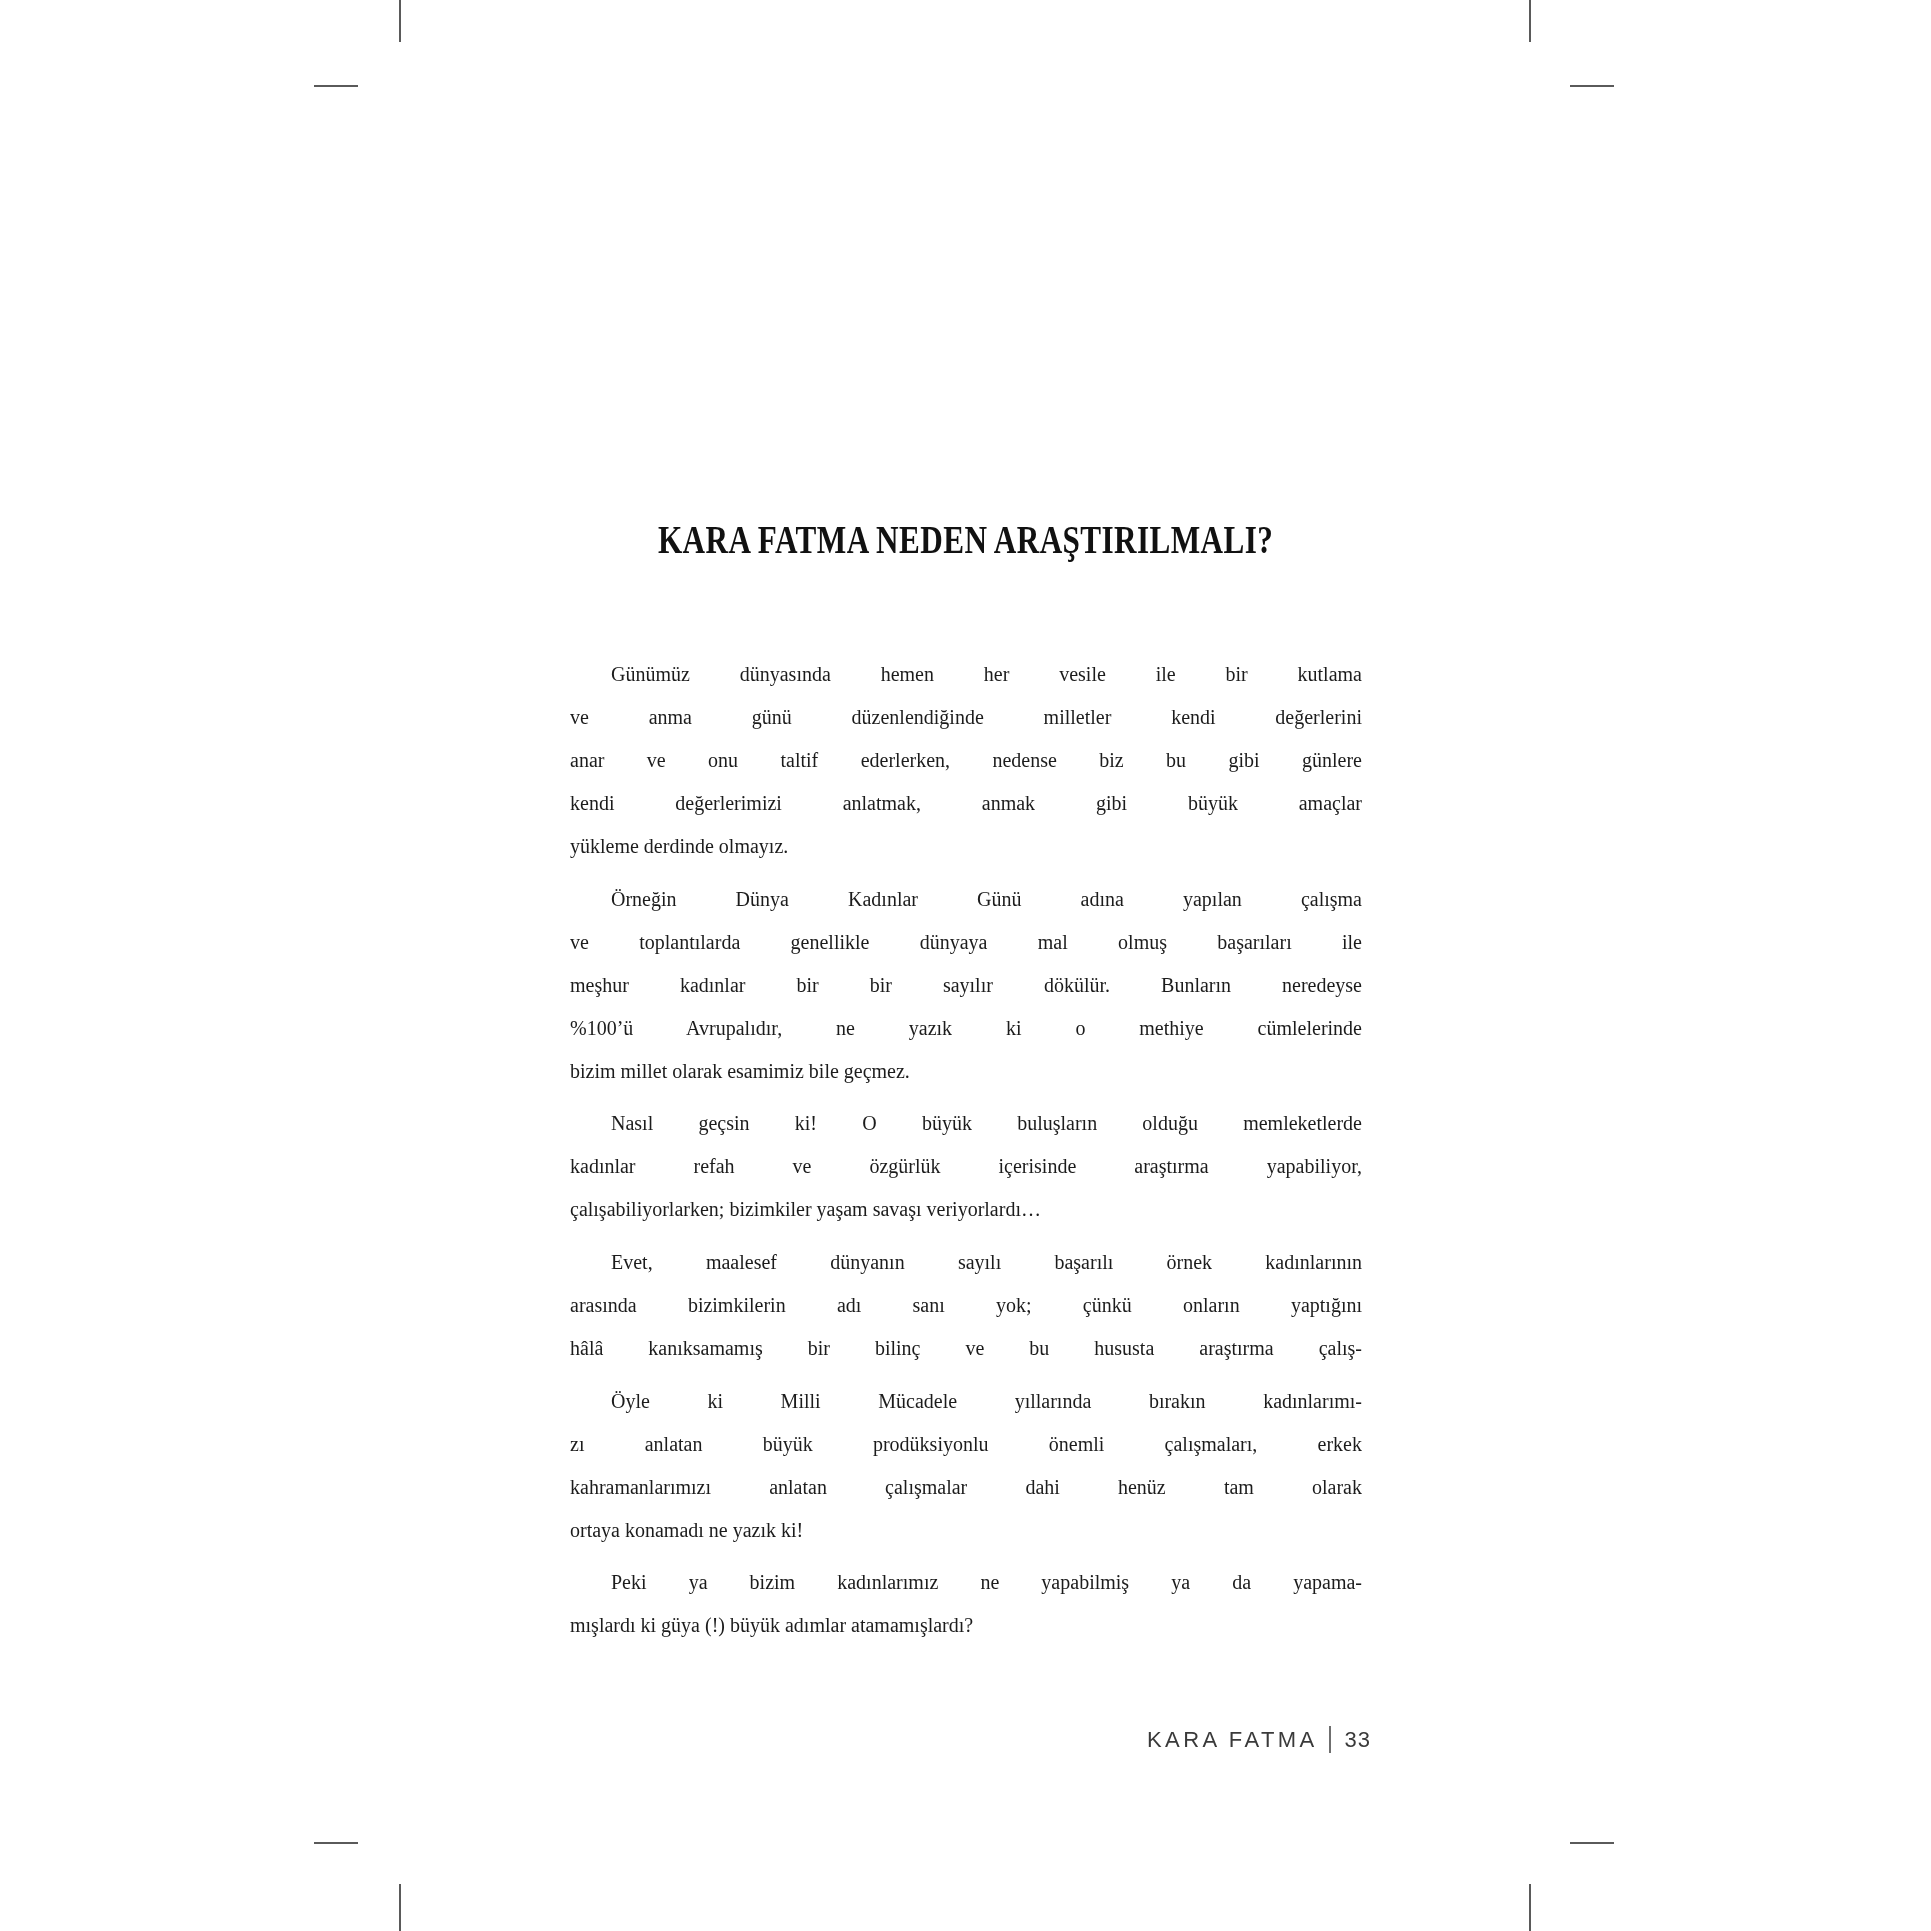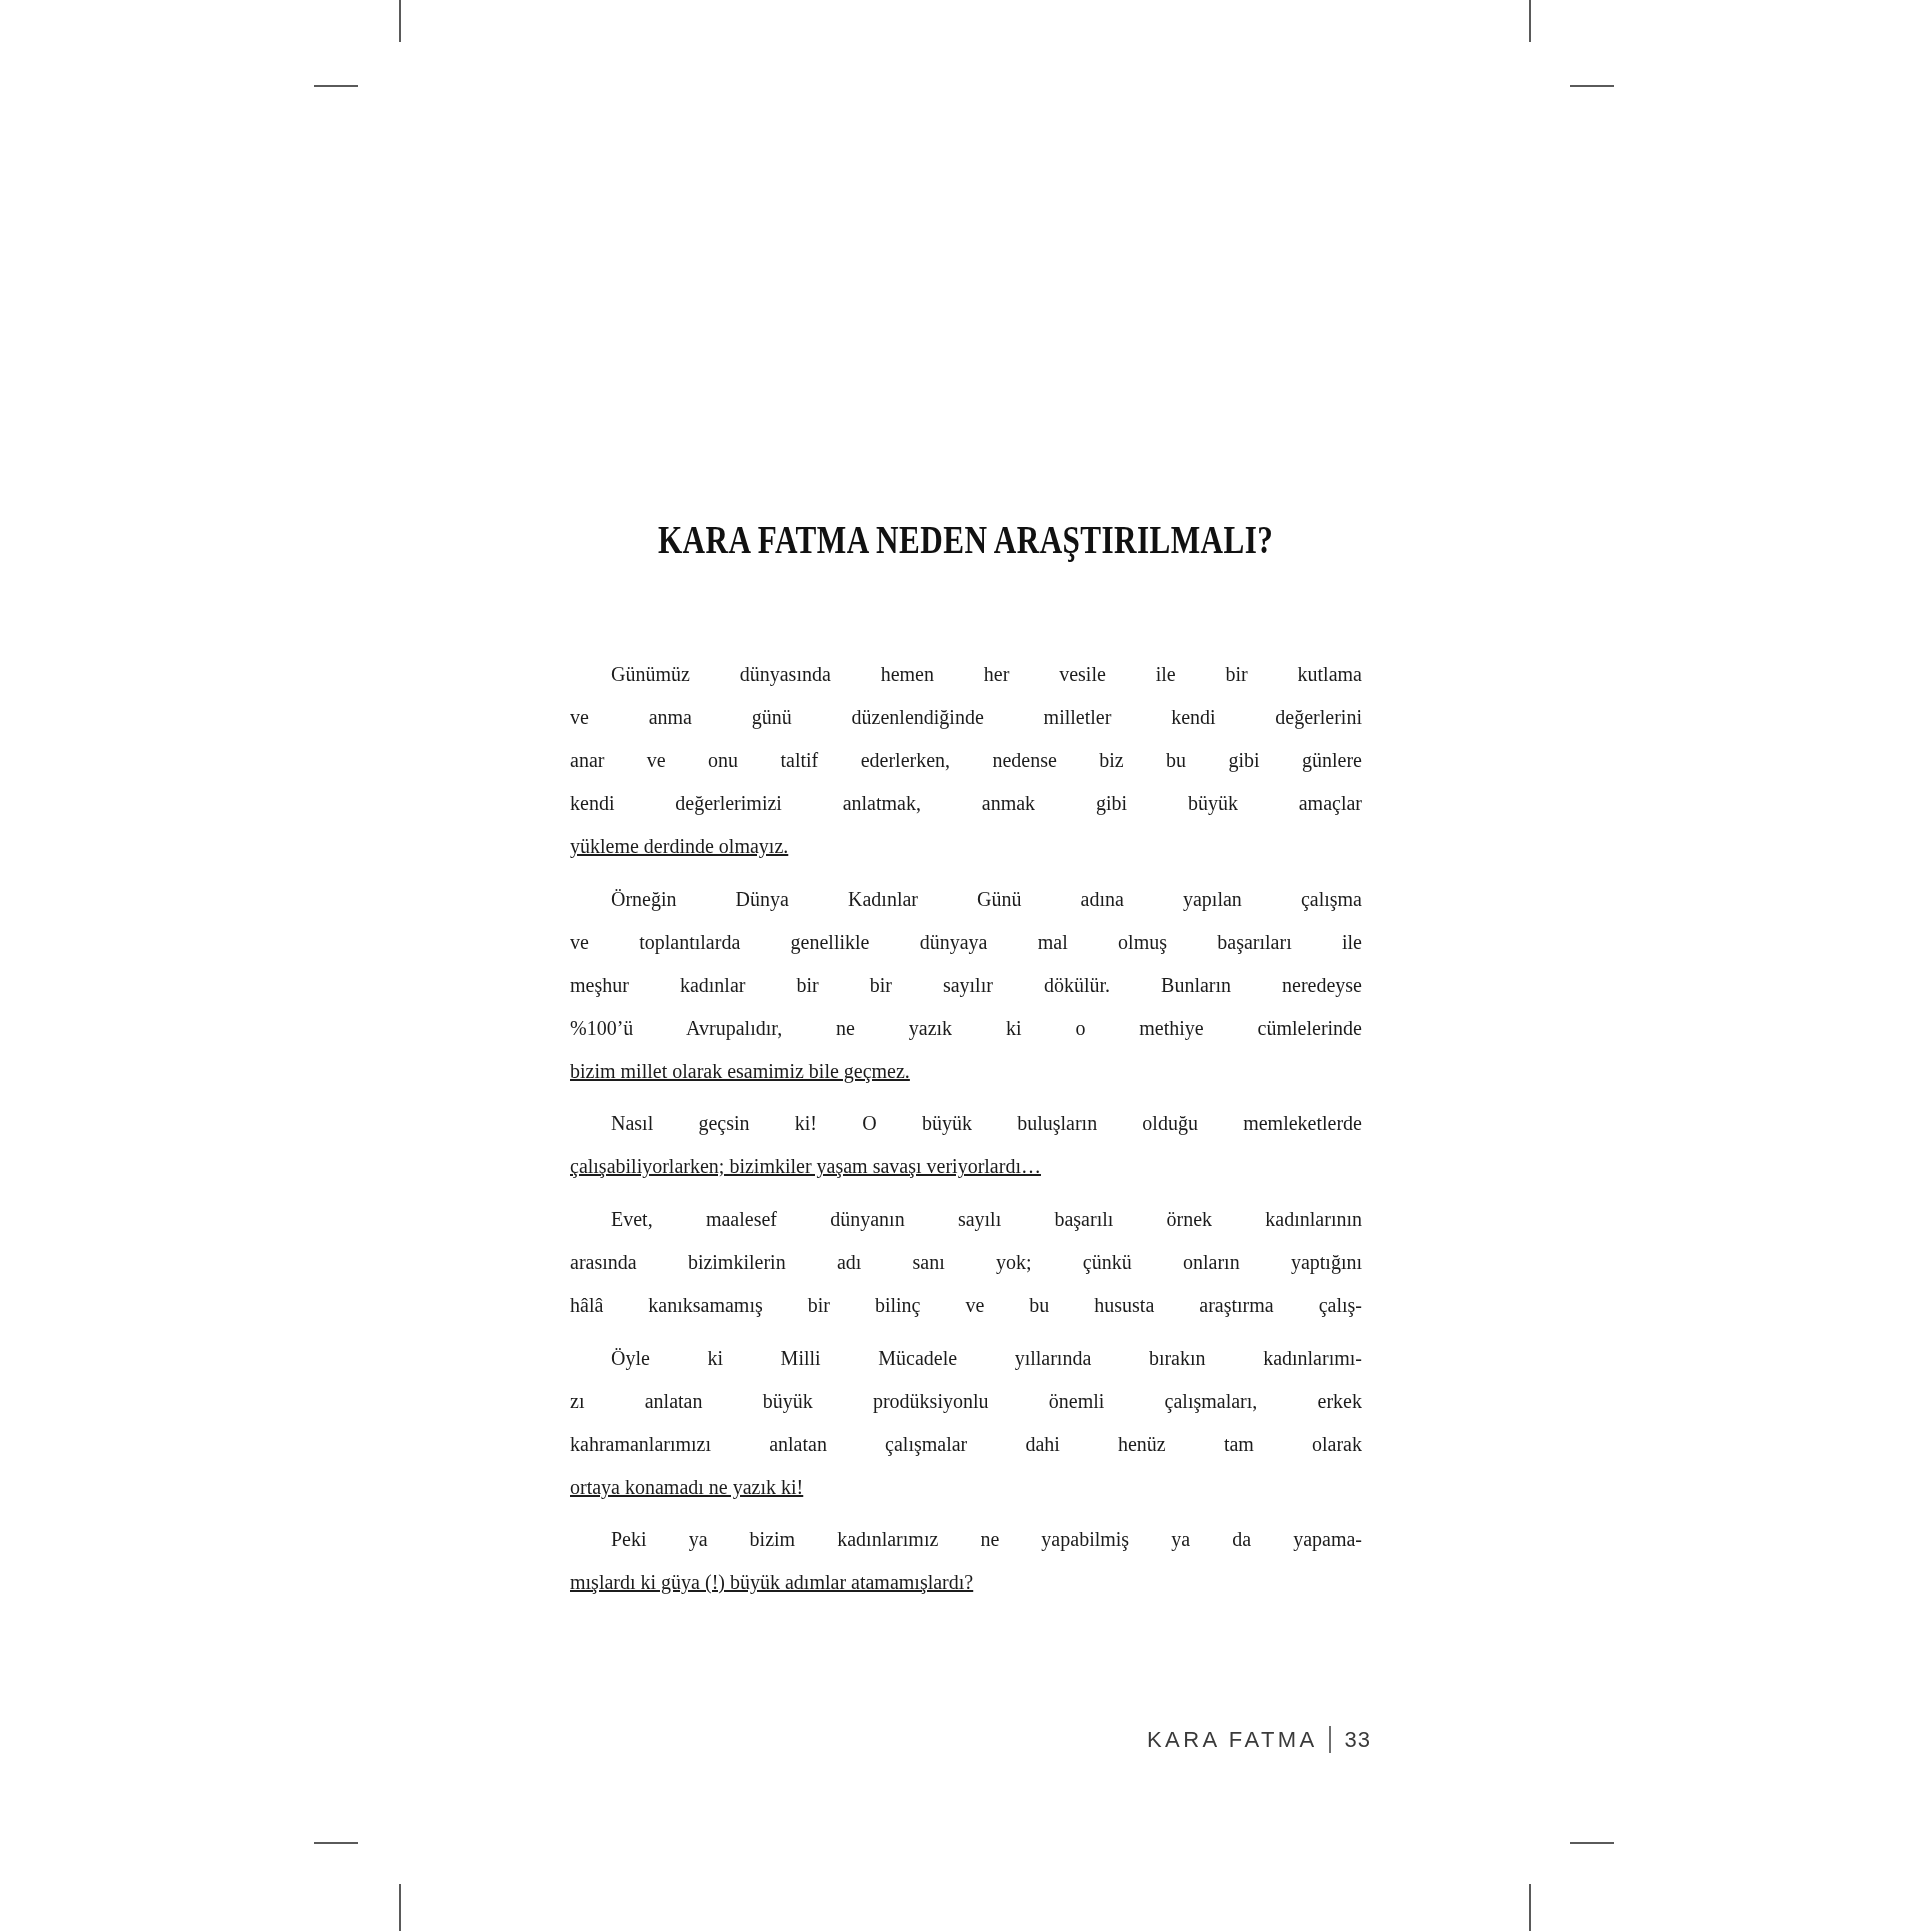--- a/index.html
+++ b/index.html
@@ -55,21 +55,21 @@
   .para:last-child { margin-bottom: 0; }
   .line {
     display: block;
     height: 43px;
     line-height: 43px;
     text-align: justify;
     text-align-last: justify;
     white-space: nowrap;
   }
   .line.first { text-indent: 41px; }
-  .line.final { text-align-last: left; text-decoration: underline; }
+  .line.final { text-align-last: left; }
 
   
   .footer {
     position: absolute;
     top: 1724px;
     right: 560px;
     height: 31px;
     display: flex;
     align-items: center;
     font-family: "Liberation Sans", "DejaVu Sans", sans-serif;
@@ -115,20 +115,21 @@
       </div>
       <div class="para">
         <div class="line first">Örneğin Dünya Kadınlar Günü adına yapılan çalışma</div>
         <div class="line">ve toplantılarda genellikle dünyaya mal olmuş başarıları ile</div>
         <div class="line">meşhur kadınlar bir bir sayılır dökülür. Bunların neredeyse</div>
         <div class="line">%100’ü Avrupalıdır, ne yazık ki o methiye cümlelerinde</div>
         <div class="line final">bizim millet olarak esamimiz bile geçmez.</div>
       </div>
       <div class="para">
         <div class="line first">Nasıl geçsin ki! O büyük buluşların olduğu memleketlerde</div>
+        <div class="line">kadınlar refah ve özgürlük içerisinde araştırma yapabiliyor,</div>
         <div class="line final">çalışabiliyorlarken; bizimkiler yaşam savaşı veriyorlardı…</div>
       </div>
       <div class="para">
         <div class="line first">Evet, maalesef dünyanın sayılı başarılı örnek kadınlarının</div>
         <div class="line">arasında bizimkilerin adı sanı yok; çünkü onların yaptığını</div>
         <div class="line">hâlâ kanıksamamış bir bilinç ve bu hususta araştırma çalış-</div>
       </div>
       <div class="para">
         <div class="line first">Öyle ki Milli Mücadele yıllarında bırakın kadınlarımı-</div>
         <div class="line">zı anlatan büyük prodüksiyonlu önemli çalışmaları, erkek</div>

